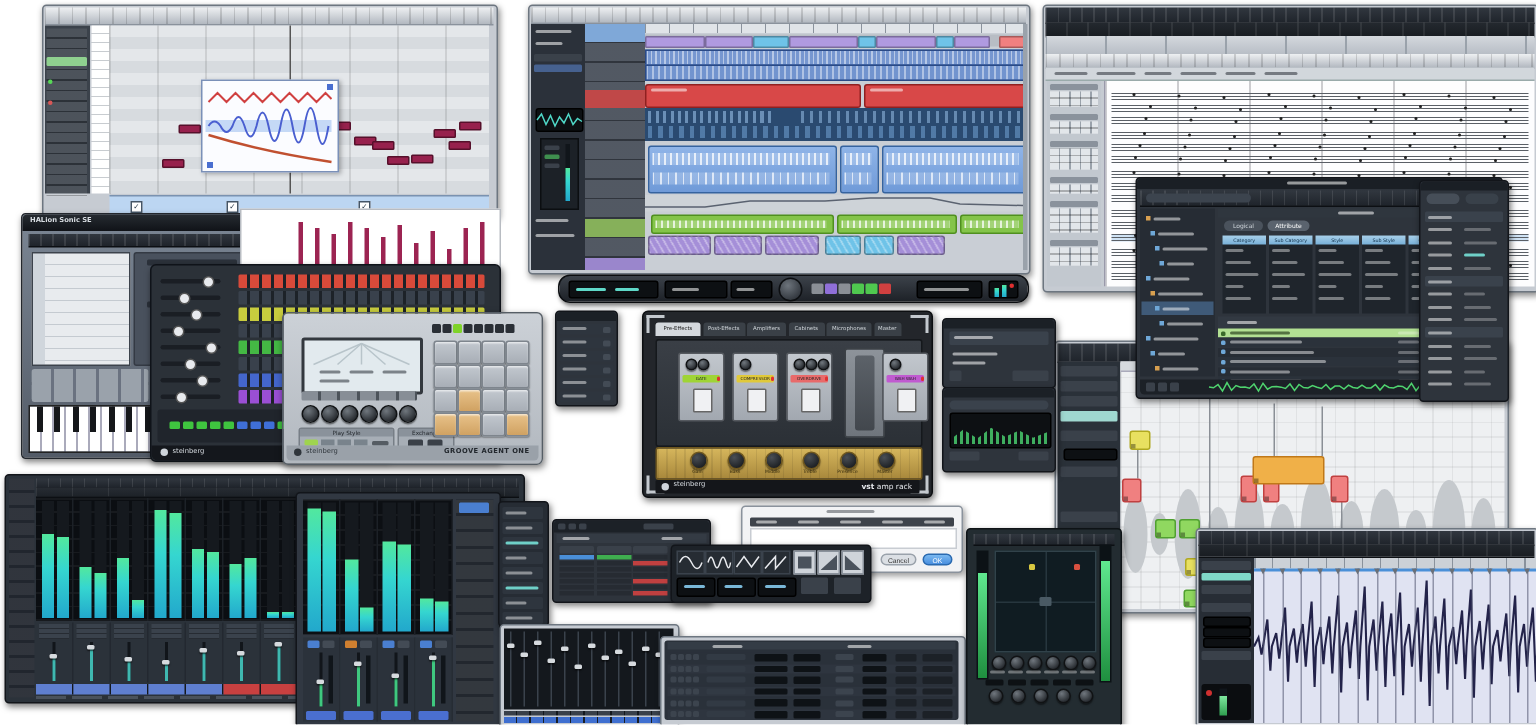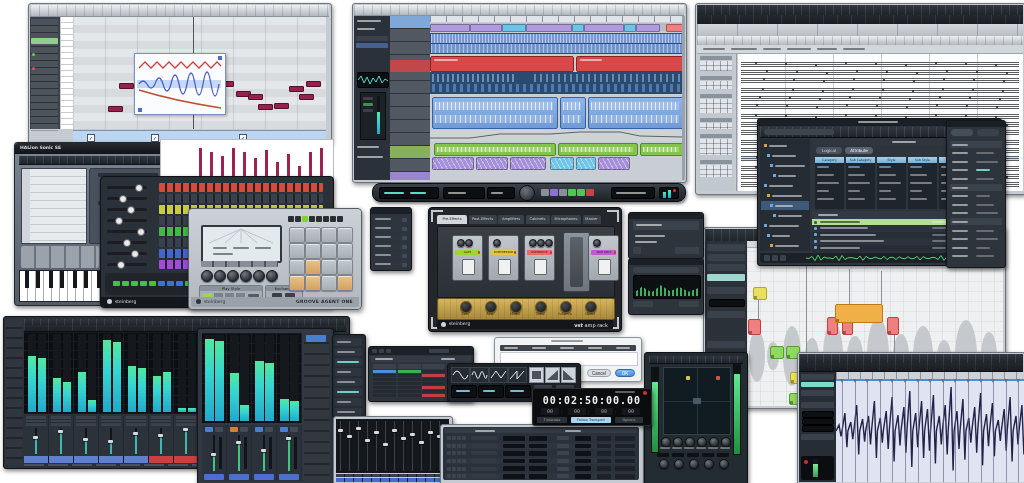--- a/index.html
+++ b/index.html
@@ -1409,39 +1409,20 @@
     <div class="lcd" style="left:30px;top:21px;width:24px;height:11px">
         <div class="lbar" style="left:4px;top:4px;width:12px;background:#7ab8d8"></div>
       </div>
     <div class="lcd" style="left:57px;top:21px;width:24px;height:11px">
         <div class="lbar" style="left:4px;top:4px;width:14px;background:#7ab8d8"></div>
       </div>
     <div class="cell" style="left:86px;top:21px;width:18px;height:11px"></div>
     <div class="cell" style="left:108px;top:21px;width:18px;height:11px"></div>
   </div>
 
-  <div class="abs" id="tc" style="left:532px;top:388px;width:118px;height:36px;background:#0a0c0e;border:1px solid #2a2e33;border-radius:3px;box-shadow:1px 2px 4px rgba(0,0,0,.5);z-index:7">
-    <div class="lbar" style="right:16px;top:2px;width:20px;left:auto;background:rgba(255,255,255,.35)"></div>
-    <div class="abs" style="right:4px;top:2px;width:4px;height:4px;border-radius:50%;background:#d03030"></div>
-    <div style="position:absolute;left:0;top:6px;width:118px;text-align:center;font-family:'DejaVu Sans Mono','Liberation Mono',monospace;font-size:10px;font-weight:bold;color:#f2f2f2;letter-spacing:1px">00:02:50:00.00</div>
-    <div id="tc-sec" class="abs" style="left:8px;top:19px;width:102px;height:7px">
-        <div style="position: absolute; left: 0px; top: 0px; width: 18px; height: 7px; background: rgb(20, 24, 28); border-radius: 1px; color: rgb(154, 162, 171); font-size: 5px; line-height: 7px; text-align: center; font-family: &quot;DejaVu Sans Mono&quot;, &quot;Liberation Mono&quot;, monospace;">00</div>
-        <div style="position: absolute; left: 20px; top: 1px; width: 4px; height: 6px; color: rgb(102, 102, 102); font-size: 5px; line-height: 6px;">:</div>
-        <div style="position: absolute; left: 27px; top: 0px; width: 18px; height: 7px; background: rgb(20, 24, 28); border-radius: 1px; color: rgb(154, 162, 171); font-size: 5px; line-height: 7px; text-align: center; font-family: &quot;DejaVu Sans Mono&quot;, &quot;Liberation Mono&quot;, monospace;">00</div>
-        <div style="position: absolute; left: 47px; top: 1px; width: 4px; height: 6px; color: rgb(102, 102, 102); font-size: 5px; line-height: 6px;">:</div>
-        <div style="position: absolute; left: 54px; top: 0px; width: 18px; height: 7px; background: rgb(20, 24, 28); border-radius: 1px; color: rgb(154, 162, 171); font-size: 5px; line-height: 7px; text-align: center; font-family: &quot;DejaVu Sans Mono&quot;, &quot;Liberation Mono&quot;, monospace;">00</div>
-        <div style="position: absolute; left: 74px; top: 1px; width: 4px; height: 6px; color: rgb(102, 102, 102); font-size: 5px; line-height: 6px;">:</div>
-        <div style="position: absolute; left: 81px; top: 0px; width: 18px; height: 7px; background: rgb(20, 24, 28); border-radius: 1px; color: rgb(154, 162, 171); font-size: 5px; line-height: 7px; text-align: center; font-family: &quot;DejaVu Sans Mono&quot;, &quot;Liberation Mono&quot;, monospace;">00</div>
-      </div>
-    <div id="tc-btns" class="abs" style="left:4px;top:28px;width:110px;height:6px">
-        <div style="position: absolute; left: 0px; top: 0px; width: 30px; height: 6px; background: rgb(42, 48, 54); border-radius: 1px; color: rgb(154, 162, 171); font-size: 3.4px; line-height: 6px; text-align: center; overflow: hidden;">Timecode</div>
-        <div style="position: absolute; left: 34px; top: 0px; width: 40px; height: 6px; background: rgb(168, 212, 240); border-radius: 1px; color: rgb(22, 50, 74); font-size: 3.4px; line-height: 6px; text-align: center; overflow: hidden;">Follow Transport</div>
-        <div style="position: absolute; left: 78px; top: 0px; width: 28px; height: 6px; background: rgb(42, 48, 54); border-radius: 1px; color: rgb(154, 162, 171); font-size: 3.4px; line-height: 6px; text-align: center; overflow: hidden;">Options</div>
-      </div>
-  </div>
 
   <div class="win" id="dt" style="left:440px;top:424px;width:202px;height:59px;z-index:6">
     <div class="abs" style="left:2px;top:2px;width:196px;height:53px;background:#2a313a;border-radius:2px">
       <div class="abs" style="left:2px;top:1px;width:192px;height:5px;background:#343c46">
           <div class="lbar" style="left:30px;top:2px;width:20px"></div>
           <div class="lbar" style="left:120px;top:2px;width:16px"></div>
         </div>
       <div id="dt-rows">
           <div style="position: absolute; left: 2px; top: 8px; width: 192px; height: 6.6px; background: rgb(42, 49, 58);">
             <div style="position: absolute; left: 2px; top: 1.3px; width: 4px; height: 4px; background: rgb(60, 68, 78); border-radius: 1px;"></div>

